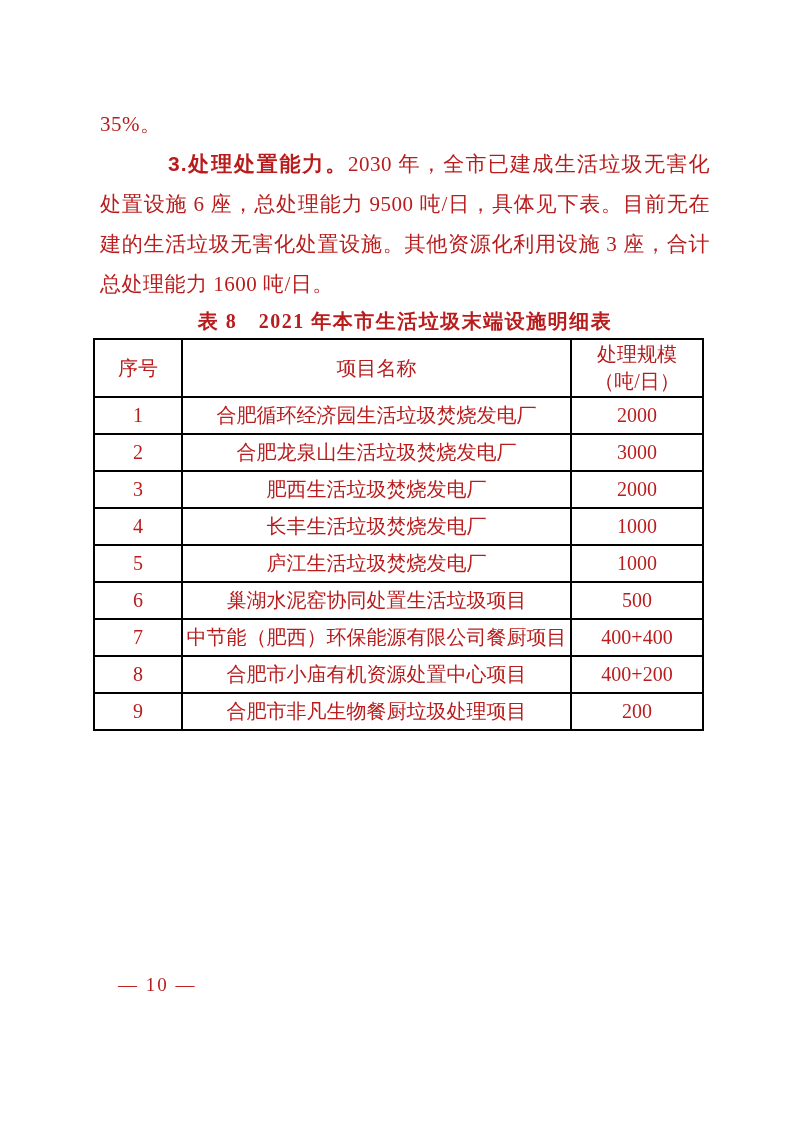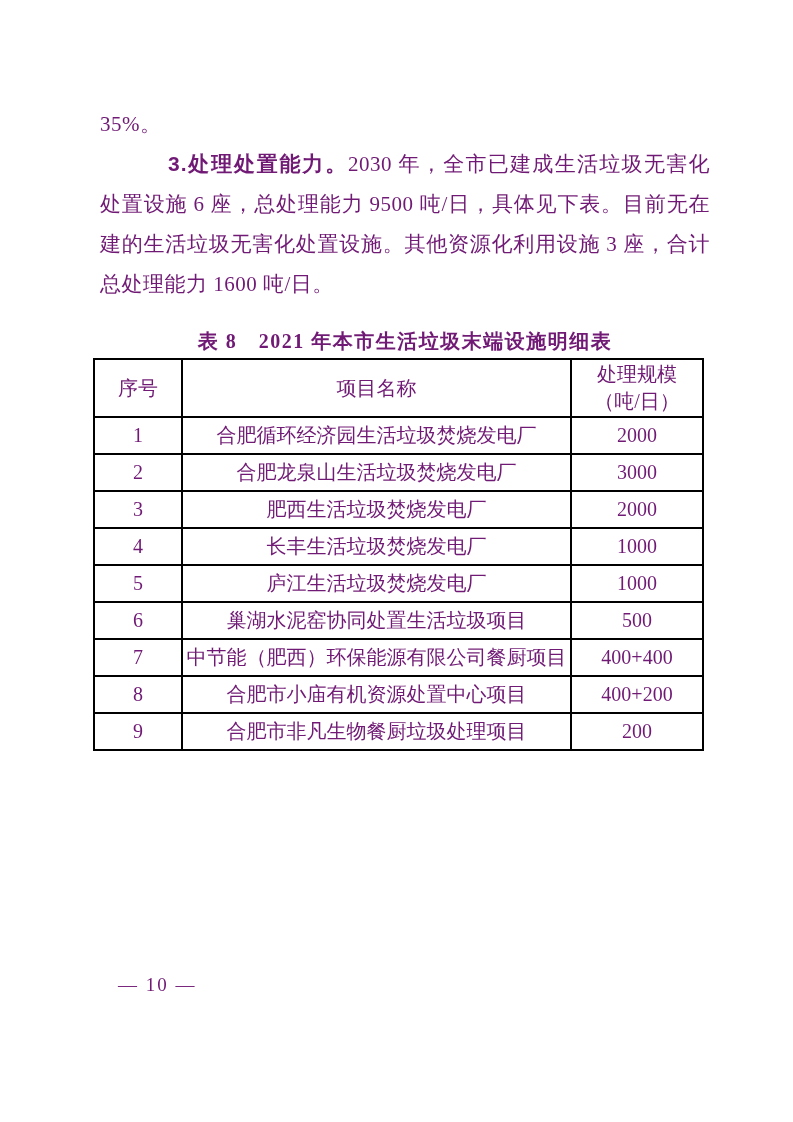--- a/index.html
+++ b/index.html
@@ -5,21 +5,21 @@
   html, body {
     margin: 0;
     padding: 0;
     background: #ffffff;
   }
   .page {
     position: relative;
     width: 793px;
     height: 1122px;
     background: #ffffff;
-    color: #701a75;
+    color: #b91c1c;
     font-family: "Liberation Serif", "DejaVu Serif", serif;
     overflow: hidden;
   }
   .content {
     position: absolute;
     left: 100px;
     top: 104px;
     width: 610px;
   }
   .para {
@@ -32,21 +32,21 @@
   .para.indent {
     text-indent: 40px;
   }
   .lead {
     font-weight: bold;
     font-family: "Liberation Sans", "DejaVu Sans", sans-serif;
     letter-spacing: 1px;
     margin-left: 28px;
   }
   .table-title {
-    margin-top: 20px;
+    margin-top: 0;
     height: 34px;
     line-height: 34px;
     text-align: center;
     font-size: 20px;
     font-weight: bold;
     letter-spacing: 1.5px;
   }
   table.facility-table {
     border-collapse: collapse;
     table-layout: fixed;

